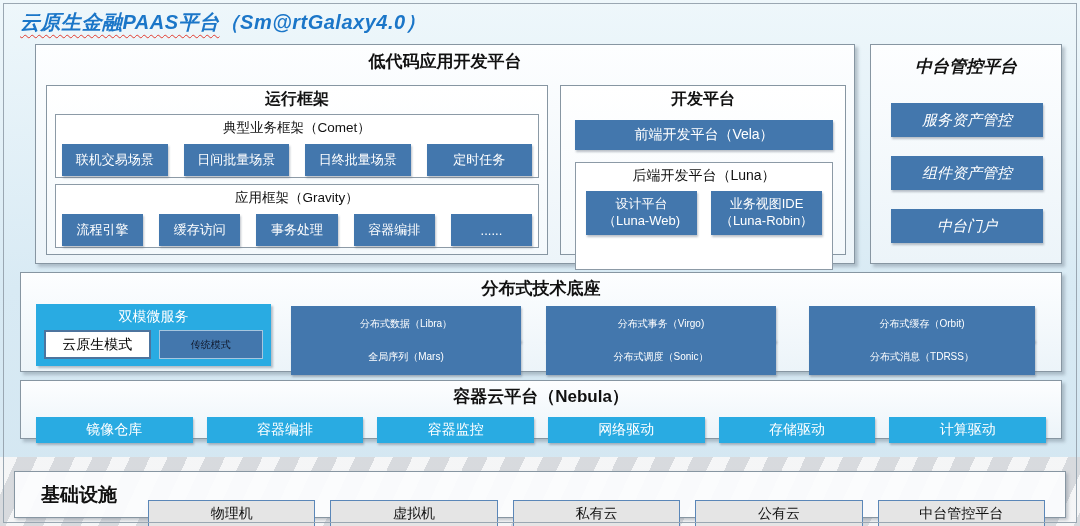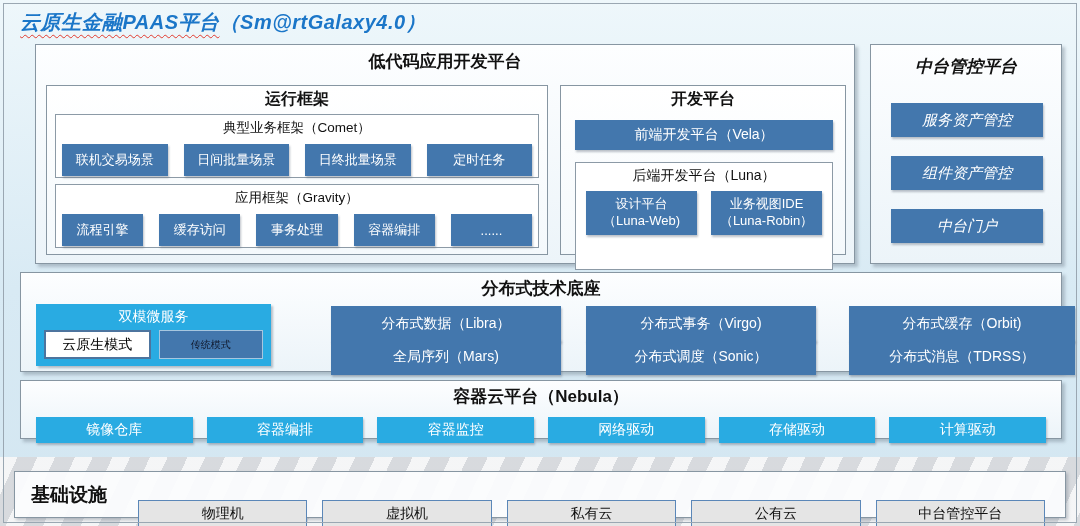--- a/index.html
+++ b/index.html
@@ -40,33 +40,33 @@
   .mid-btn { position:absolute; left:20px; width:152px; height:34px; font-size:15px; }
 
   .dual-box { position:absolute; background:#29abe2; box-shadow:2px 2px 2px rgba(108,120,135,.45); }
   .dual-title { text-align:center; color:#fff; font-size:14px; padding-top:4px; }
   .dual-inner { display:flex; gap:8px; padding:0 8px; margin-top:4px; }
   .mode-native { flex:1; height:29px; background:#fff; border:2px solid #4d749e; color:#000;
                  font-size:14px; display:flex; align-items:center; justify-content:center; }
   .mode-trad { flex:1; height:29px; background:#4377ad; border:1px solid #a7c6df; color:#0f172a;
                font-size:10px; display:flex; align-items:center; justify-content:center; }
 
-  .dist-btn { position:absolute; height:36px; font-size:14px;margin-left:40px; }
+  .dist-btn { position:absolute; height:36px; font-size:10px; }
 
   .cyan-row { display:flex; gap:14px; padding:0 15px; margin-top:9px; }
   .cyan-row .btn { flex:1; height:26px; font-size:14px; }
 
   .bottom-band { position:absolute; left:0; top:457px; width:1080px; height:69px;
     background:
       repeating-linear-gradient(115deg, rgba(255,255,255,.65) 0 16px, rgba(203,206,211,.45) 16px 34px),
       #e2e4e7; }
   .infra-panel { position:absolute; left:14px; top:471px; width:1052px; height:47px;
     border:1px solid #8796a2; background:rgba(251,252,253,.95);
     box-shadow:2px 2px 3px rgba(110,120,135,.4);
-    display:flex; align-items:center; gap:15px; padding:0 20px 0 16px; }
+    display:flex; align-items:center; gap:15px; padding:0 20px 0 26px; }
   .infra-label { font-size:19px; font-weight:bold; width:92px; flex:0 0 auto; }
   .infra-item { flex:1; height:28px; background:#e5e5e5; border:1px solid #5b87b8; font-size:14px;
                 display:flex; align-items:center; justify-content:center;margin-top:39px; }
 </style>
 </head>
 <body>
 
 <div class="outer-frame"></div>
 
 <div class="page-title">

